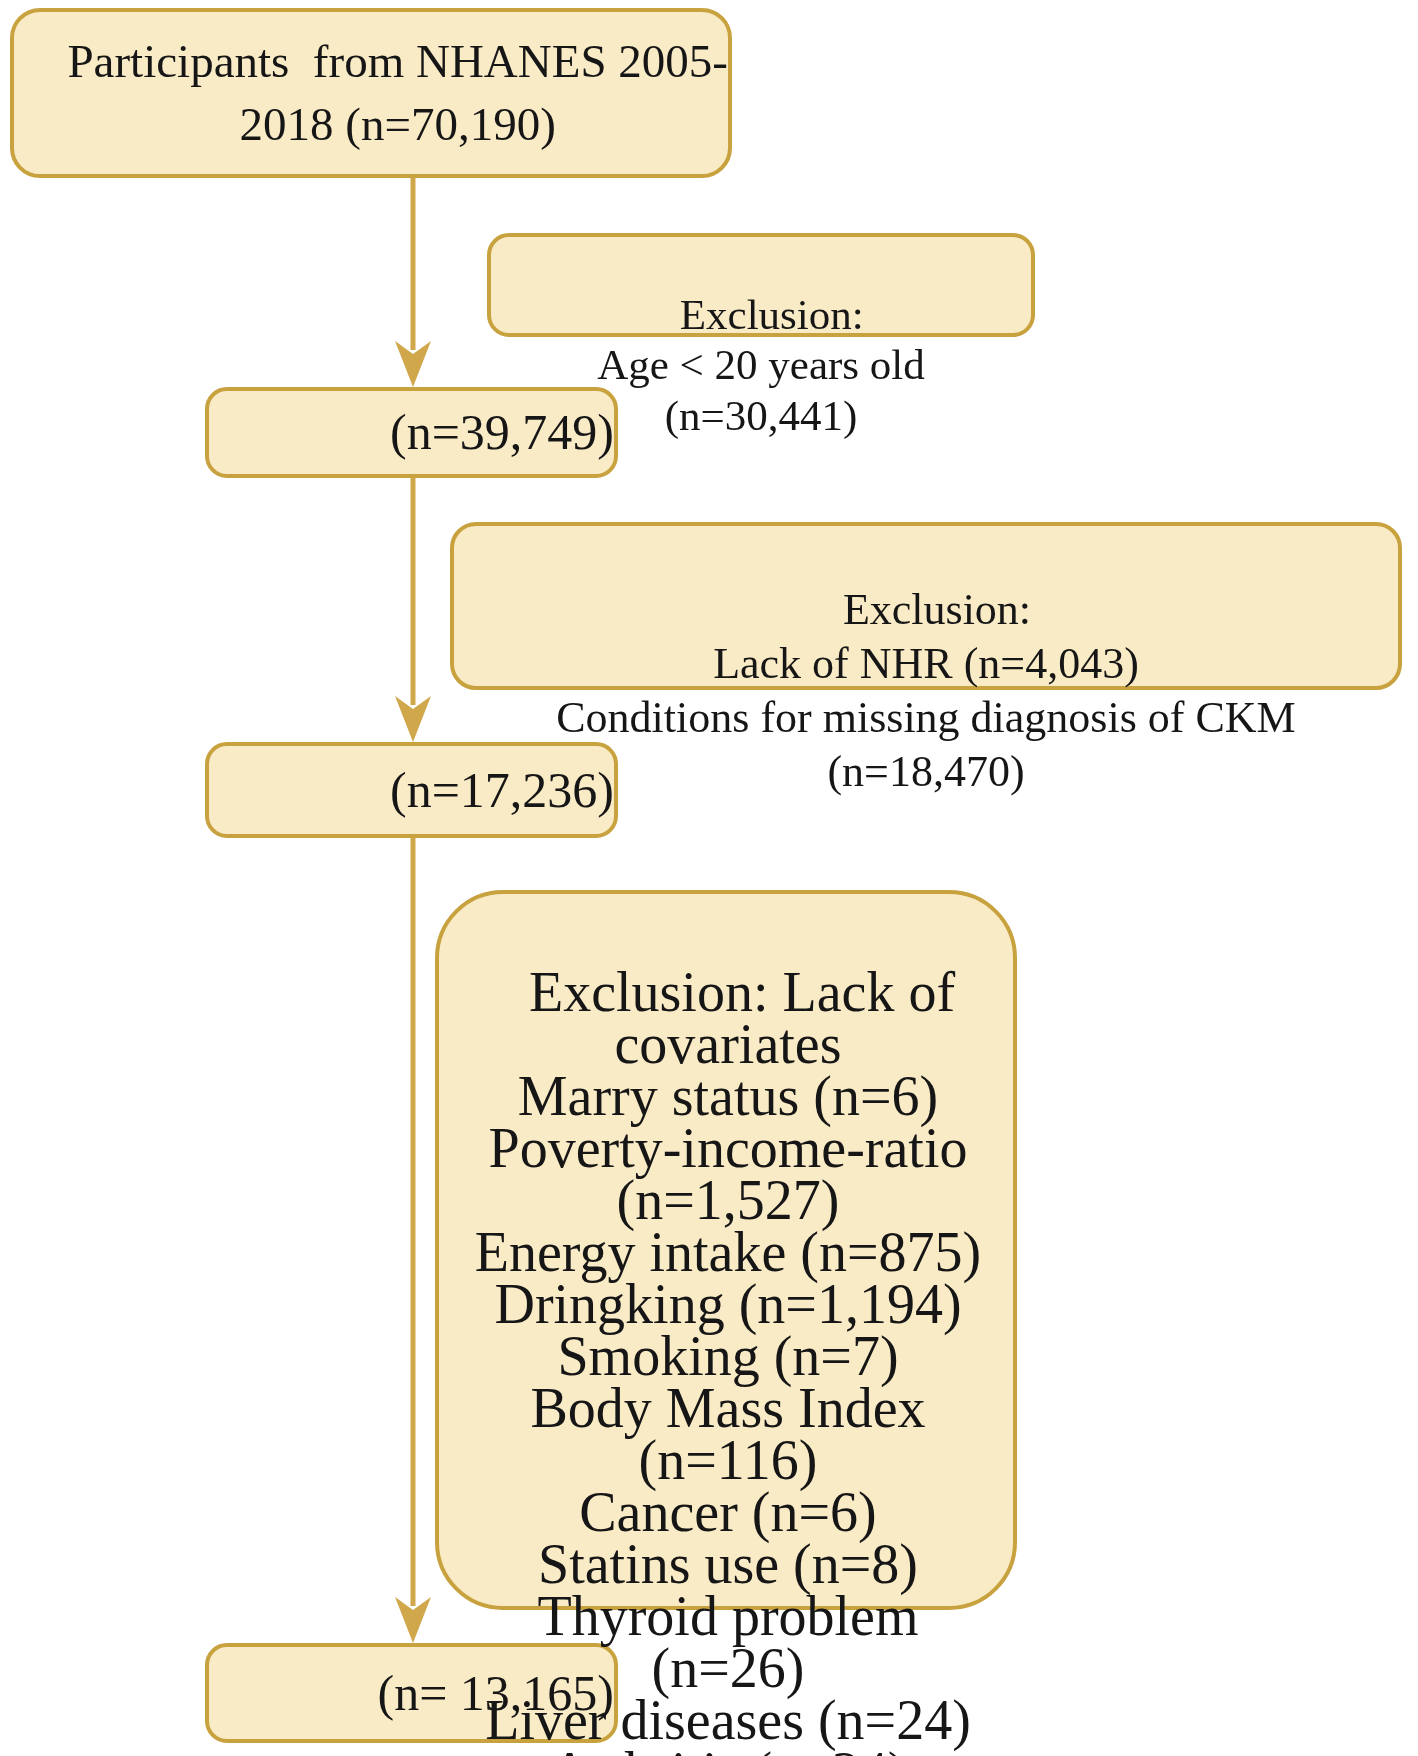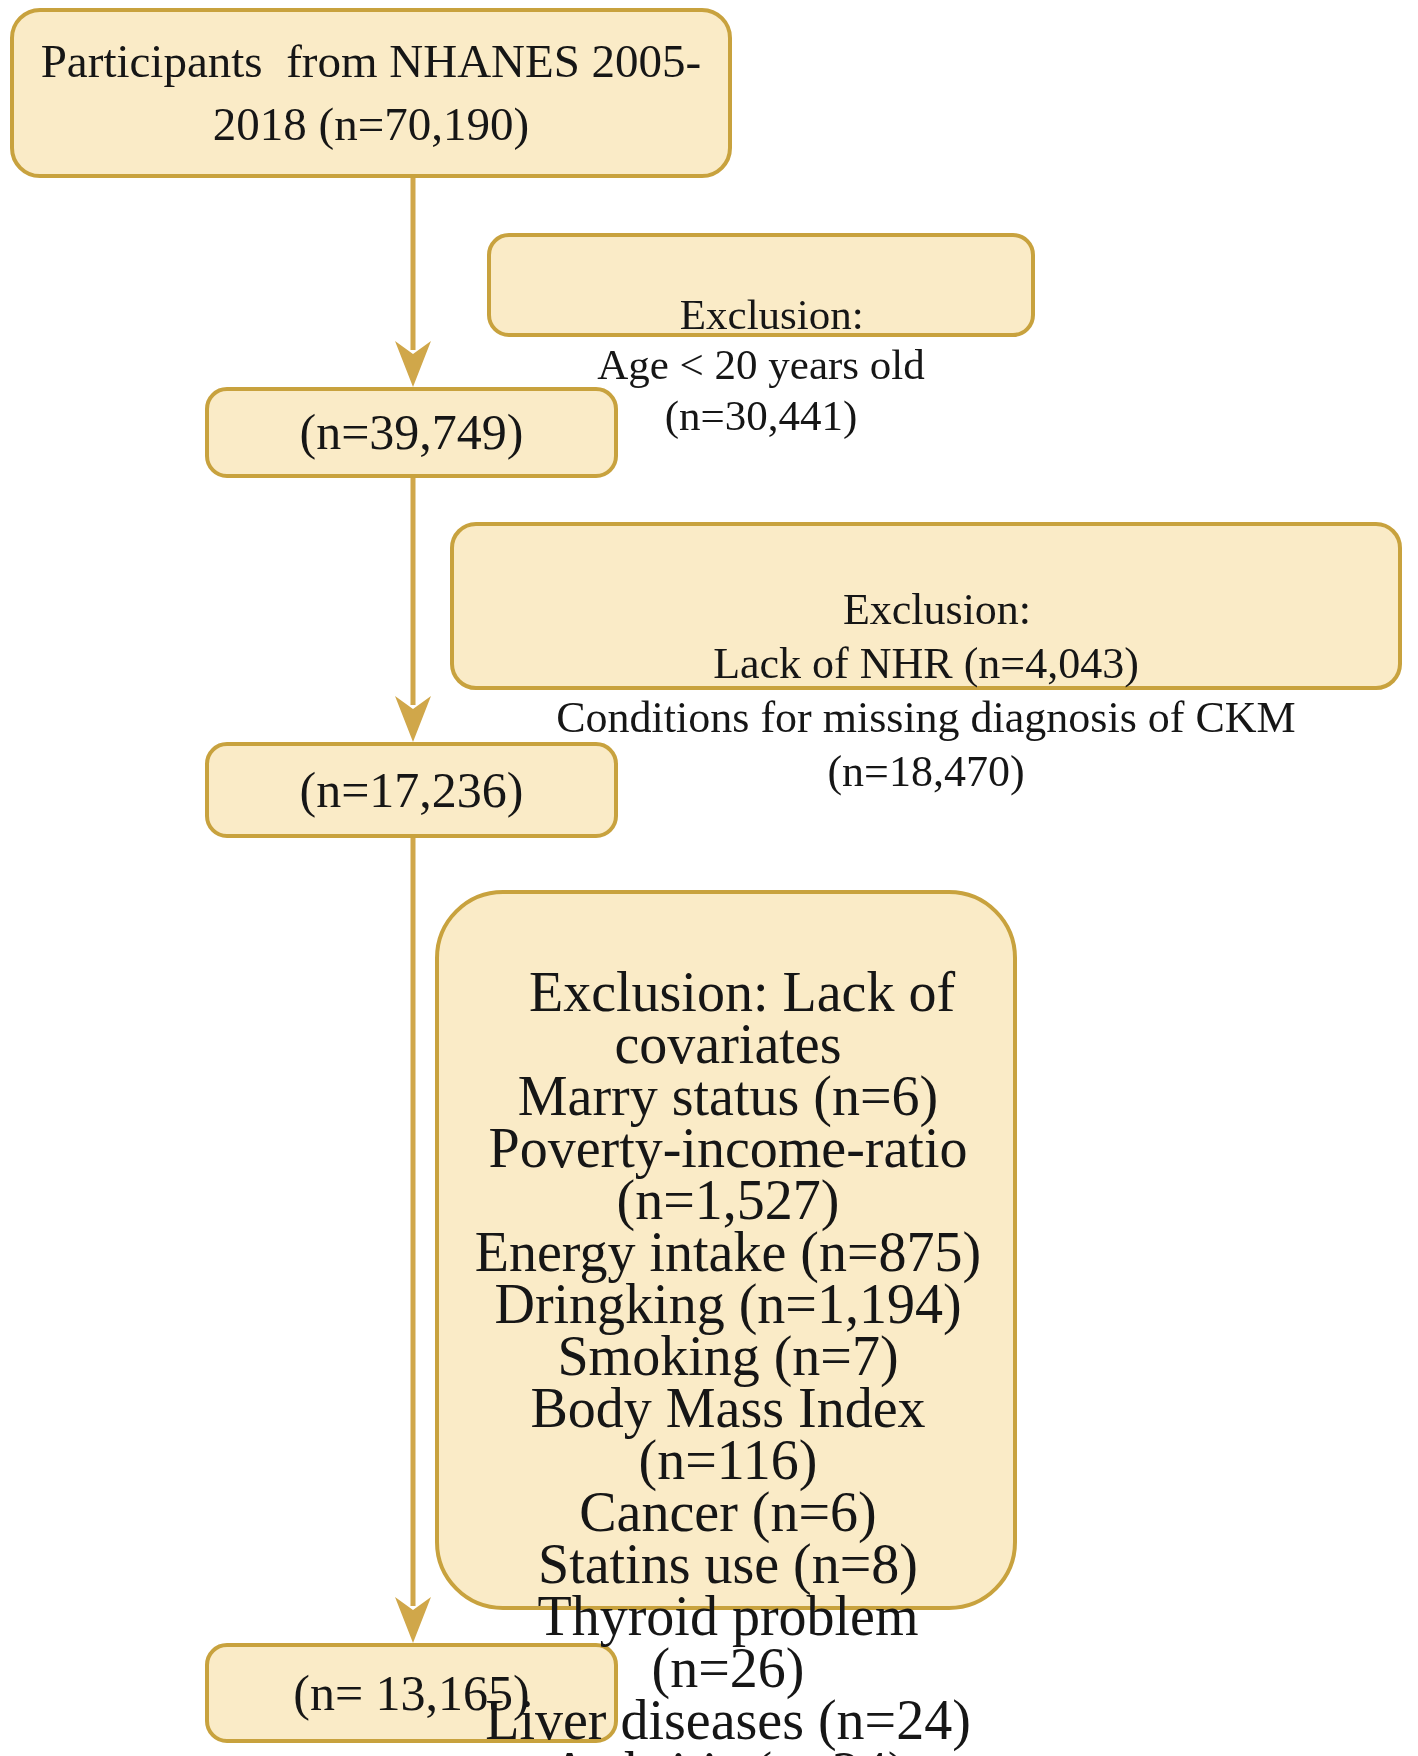--- a/index.html
+++ b/index.html
@@ -22,21 +22,21 @@
   .box {
     position: absolute;
     background: var(--fill);
     border: 4px solid var(--border);
     white-space: pre-wrap;
     line-height: 1.22;
   }
   .box.center {
     display: flex;
     align-items: center;
-    justify-content: center;
+    justify-content: flex-end;
     text-align: center;
   }
   .box.left { text-align: center; }
   .arrow { position: absolute; overflow: visible; }
   .arrow line { stroke: var(--arrow); stroke-width: 5; }
   .arrow polygon { fill: var(--arrow); }
 
   
   #participants-box { left: 10px;  top: 8px;    width: 722px; height: 170px; border-radius: 30px; font-size: 47px; line-height: 1.35; }
   #exclusion-age-box { left: 487px; top: 233px;  width: 548px; height: 104px; border-radius: 22px; font-size: 43px; padding: 2px 10px; line-height: 1.18; }

